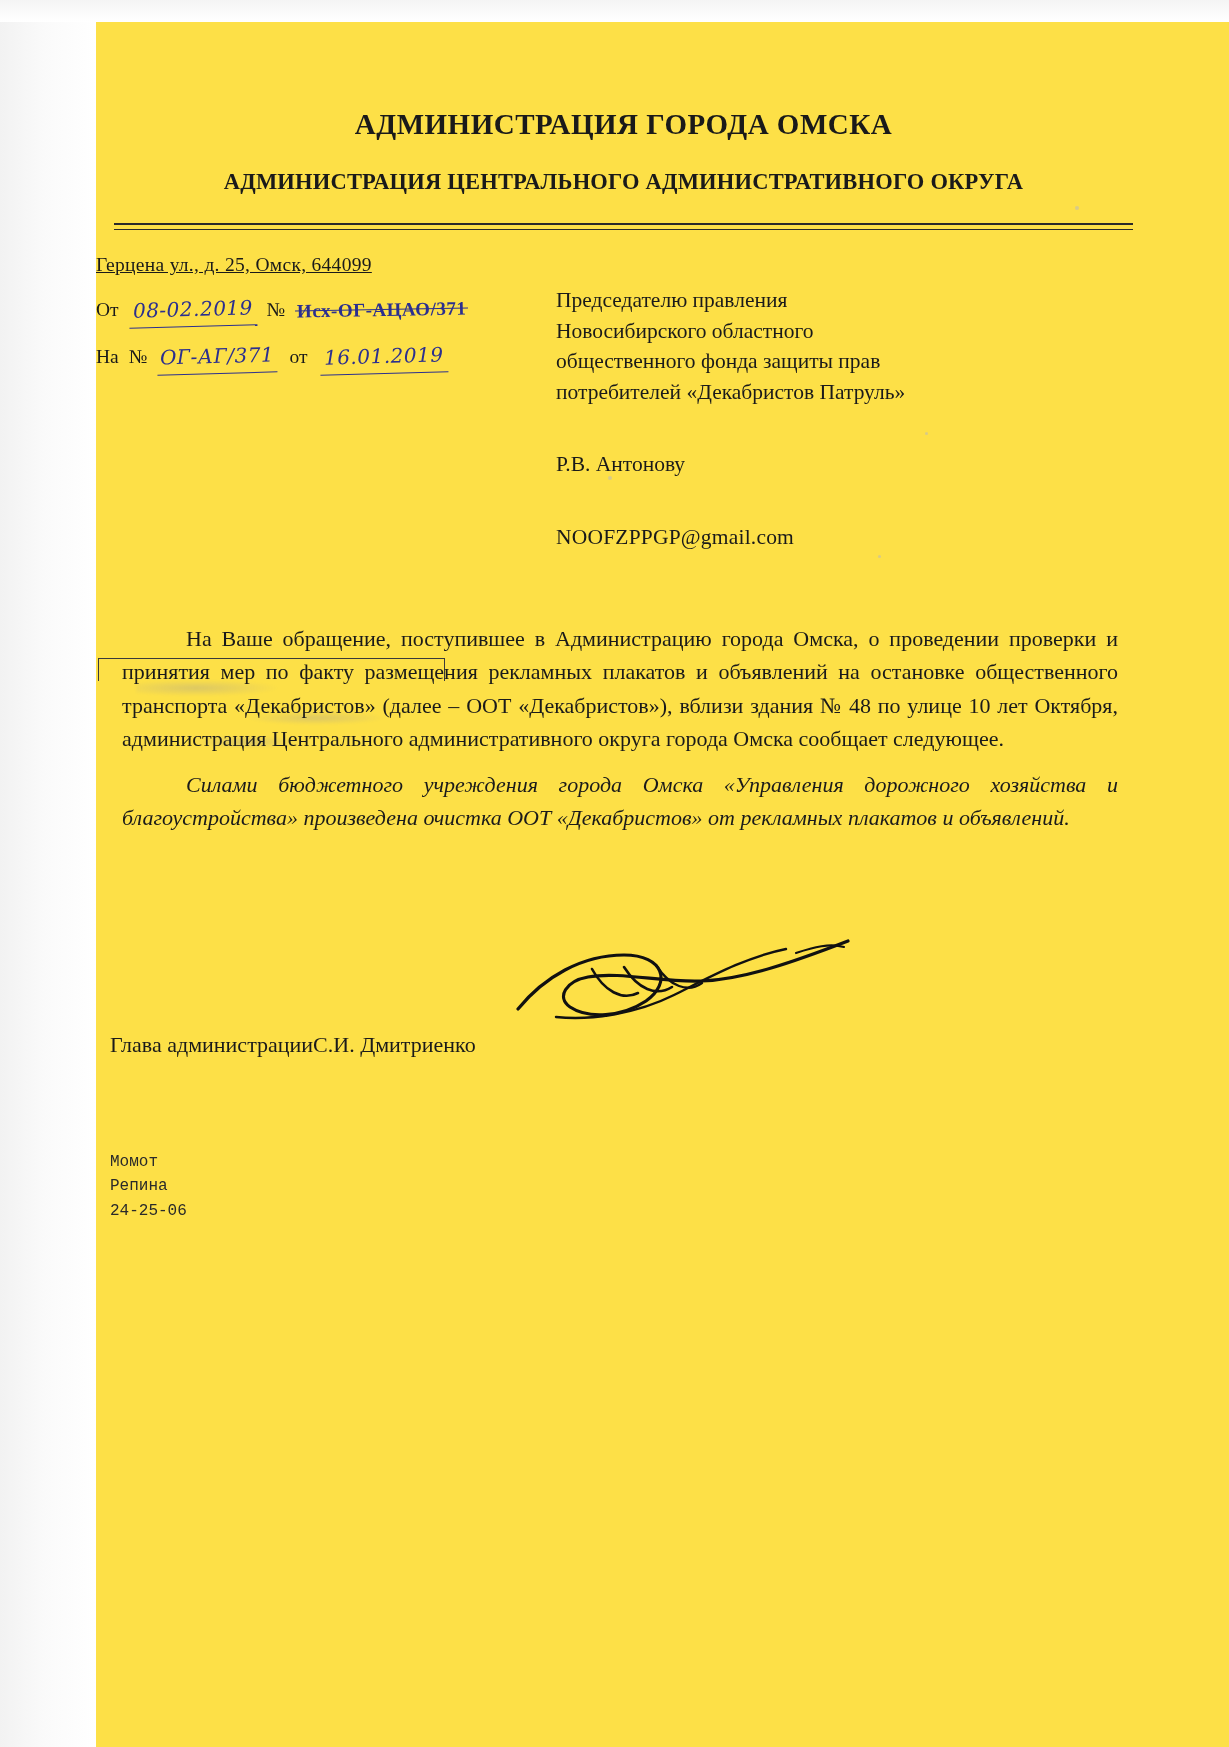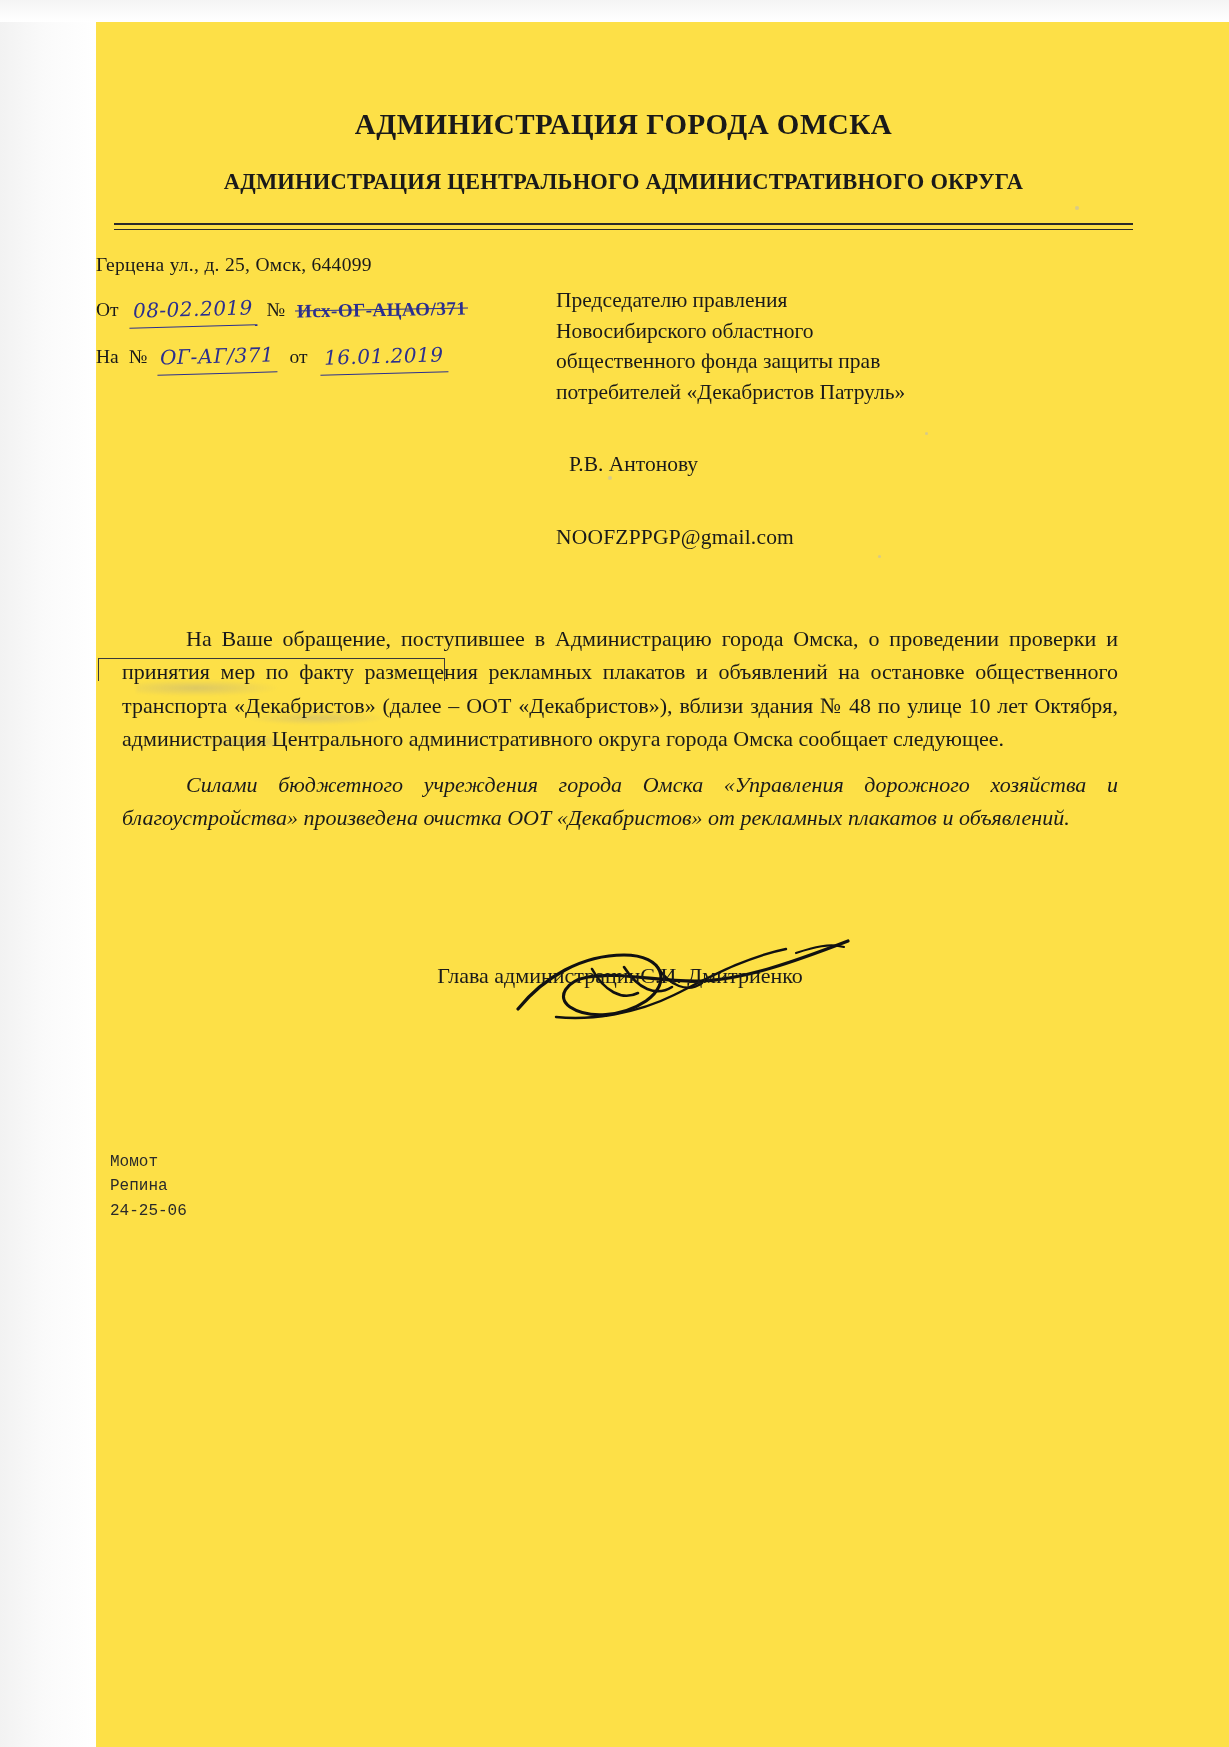--- a/index.html
+++ b/index.html
@@ -71,20 +71,21 @@
     position: absolute;
     left: 0;
     top: 250px;
     width: 470px;
     font-size: 19.5px;
     line-height: 1.55;
   }
   .addr-line {
     letter-spacing: 0.3px;
     white-space: nowrap;
+    text-decoration: underline;
   }
   .ref-row {
     display: flex;
     align-items: baseline;
     margin-top: 14px;
     white-space: nowrap;
   }
   .ref-label { font-size: 19.5px; }
   .ink {
     font-family: "DejaVu Serif", serif;
@@ -144,44 +145,44 @@
 
   
   .addressee {
     position: absolute;
     left: 460px;
     top: 285px;
     width: 520px;
     font-size: 21.5px;
     line-height: 1.42;
   }
-  .addressee .name { margin-top: 42px; margin-left: 13px; }
+  .addressee .name { margin-top: 42px; }
   .addressee .email { margin-top: 42px; letter-spacing: 0.2px; }
 
   
   .body-text {
     position: absolute;
     left: 14px;
     top: 610px;
     width: 1020px;
     font-size: 22px;
     line-height: 1.52;
     text-align: justify;
   }
   .body-text p { margin: 12px; text-indent: 64px; }
   .body-text p + p { margin-top: 2px; font-style: italic; }
 
   
   .sign-row {
     position: absolute;
     left: 14px;
-    top: 963px;
+    top: 1032px;
     width: 1020px;
     display: flex;
-    justify-content: center;
+    justify-content: flex-start;
     align-items: flex-start;
     font-size: 22px;
   }
   .sign-left { white-space: nowrap; }
   .sign-right { white-space: nowrap; }
 
   .signature-mark {
     position: absolute;
     left: 400px;
     top: 925px;

